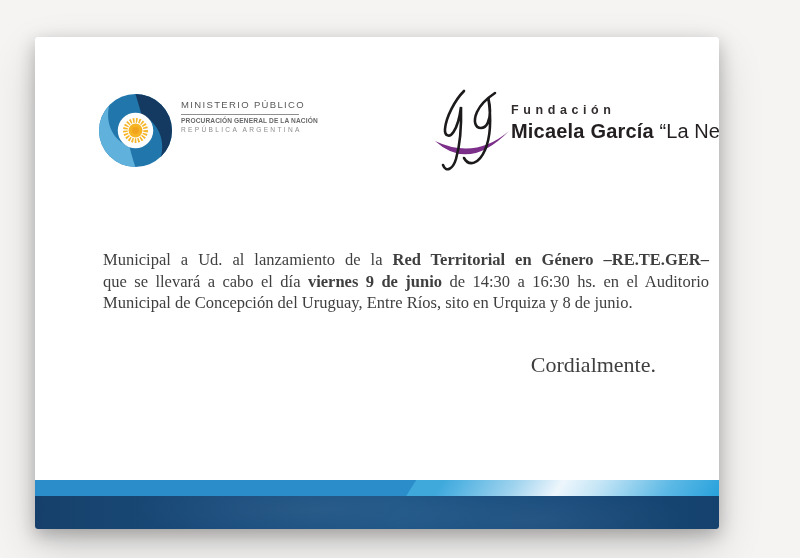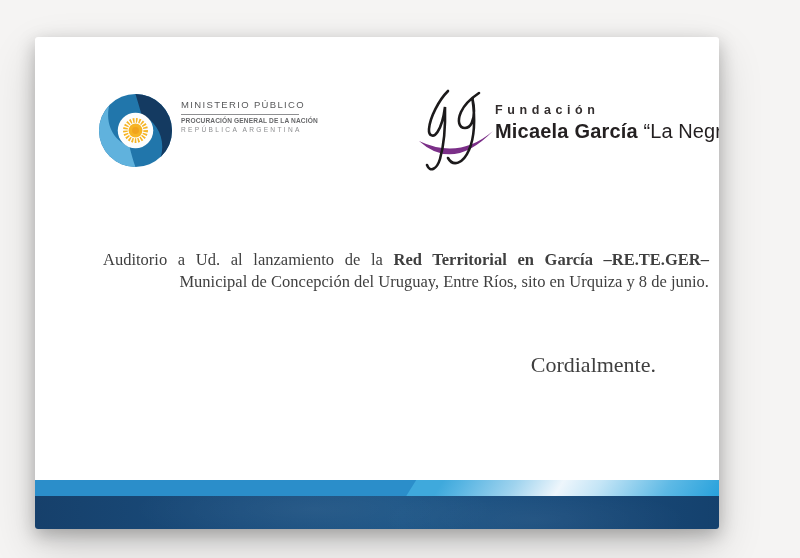--- a/index.html
+++ b/index.html
@@ -22,34 +22,34 @@
   .mpf-logo { position:absolute; left:64px; top:57px; display:flex; }
   .mpf-emblem { width:73px; height:73px; flex:0 0 auto; }
   .mpf-text { margin-left:9px; padding-top:5px; width:120px; }
   .mpf-ministry { font-size:9.5px; letter-spacing:1.35px; color:#57585a; white-space:nowrap; }
   .mpf-fiscal { font-size:27px; font-weight:bold; letter-spacing:0.6px; color:#48494b; line-height:23px; margin-top:1px; white-space:nowrap; }
   .mpf-rule { border-top:1.5px solid #8e8f91; margin:4px 0 2px 0; width:118px; }
   .mpf-procuracion { font-size:6.6px; font-weight:bold; color:#67686a; letter-spacing:0.12px; white-space:nowrap; }
   .mpf-republica { font-size:6.6px; color:#8c8d8f; letter-spacing:2.3px; margin-top:2px; white-space:nowrap; }
 
   
-  .fmg-logo { position:absolute; left:382px; top:50px; display:flex; }
+  .fmg-logo { position:absolute; left:398px; top:50px; display:flex; }
   .fmg-monogram { width:80px; height:88px; flex:0 0 auto; }
   .fmg-text { margin-left:-2px; padding-top:16px; }
   .fmg-fundacion { font-size:12.5px; font-weight:600; letter-spacing:4.6px; color:#332e2e; white-space:nowrap; }
   .fmg-name-row { margin-top:3px; font-size:20px; color:#231f20; white-space:nowrap; }
   .fmg-name { font-weight:bold; letter-spacing:0.2px; }
   .fmg-nickname { font-weight:normal; letter-spacing:0.1px; }
 
   
   .invite { position:absolute; left:68px; top:212px; width:606px;
     font-family:"Liberation Serif", serif; font-size:16.5px; color:#3f3f3f;
     line-height:21.5px; }
   .invite .jline { text-align:justify; text-align-last:justify; white-space:normal; }
-  .invite .lline { text-align:right; }
+  .invite .lline { text-align:left; }
   .invite b { font-weight:bold; }
   .closing { position:absolute; right:63px; top:315px;
     font-family:"Liberation Serif", serif; font-size:22px; color:#3f3f3f; }
 
   
   .stripe-light { position:absolute; left:0; top:443px; width:734px; height:16px;
     background:#2b8eca; overflow:hidden; }
   .stripe-gloss { position:absolute; top:-6px; bottom:-6px; left:52.5%; right:-40px;
     transform:skewX(-32deg); transform-origin:0 0;
     background:linear-gradient(90deg,#3fa9dc 0%,#3fa9dc 7%,#56b4e2 12%,#9fd3ee 26%,#eef6fc 38%,#c4e5f6 48%,#5db9e5 66%,#29a2dc 80%,#2b99d3 100%); }
@@ -88,21 +88,22 @@
       <path d="M31,4 C22,13 13,30 12,42 C11.5,49 16.5,51 20.5,45 C24.5,39 27,28 28,20 C28.5,38 27,58 23,72 C20,82 13,86 10,78" fill="none" stroke="#1c1a1b" stroke-width="2.6" stroke-linecap="round"></path>
       <path d="M62,6 C56,10 48,16 44,25 C40,34 42,41 48,41 C54,41 57,33 57,24 C57,18 56,14 55.5,12 C58,30 58.5,48 52,63 C46,77 36,80 31,71" fill="none" stroke="#1c1a1b" stroke-width="2.6" stroke-linecap="round"></path>
     </svg>
     <div class="fmg-text">
       <div class="fmg-fundacion">Fundación</div>
       <div class="fmg-name-row"><span class="fmg-name">Micaela García</span> <span class="fmg-nickname">“La Negra”</span></div>
     </div>
   </div>
 
   <div class="invite">
-    <div class="jline"><span>Auditorio a Ud. al lanzamiento de la </span><b>Red Territorial en García –RE.TE.GER–</b></div>
+    <div class="jline"><span>Municipal a Ud. al lanzamiento de la </span><b>Red Territorial en Género –RE.TE.GER–</b></div>
+    <div class="jline"><span>que se llevará a cabo el día </span><b>viernes 9 de junio</b><span> de 14:30 a 16:30 hs. en el Auditorio</span></div>
     <div class="lline">Municipal de Concepción del Uruguay, Entre Ríos, sito en Urquiza y 8 de junio.</div>
   </div>
 
   <div class="closing">Cordialmente.</div>
 
   <div class="stripe-light">
     <div class="stripe-gloss"></div>
   </div>
   <div class="stripe-navy"></div>
 

